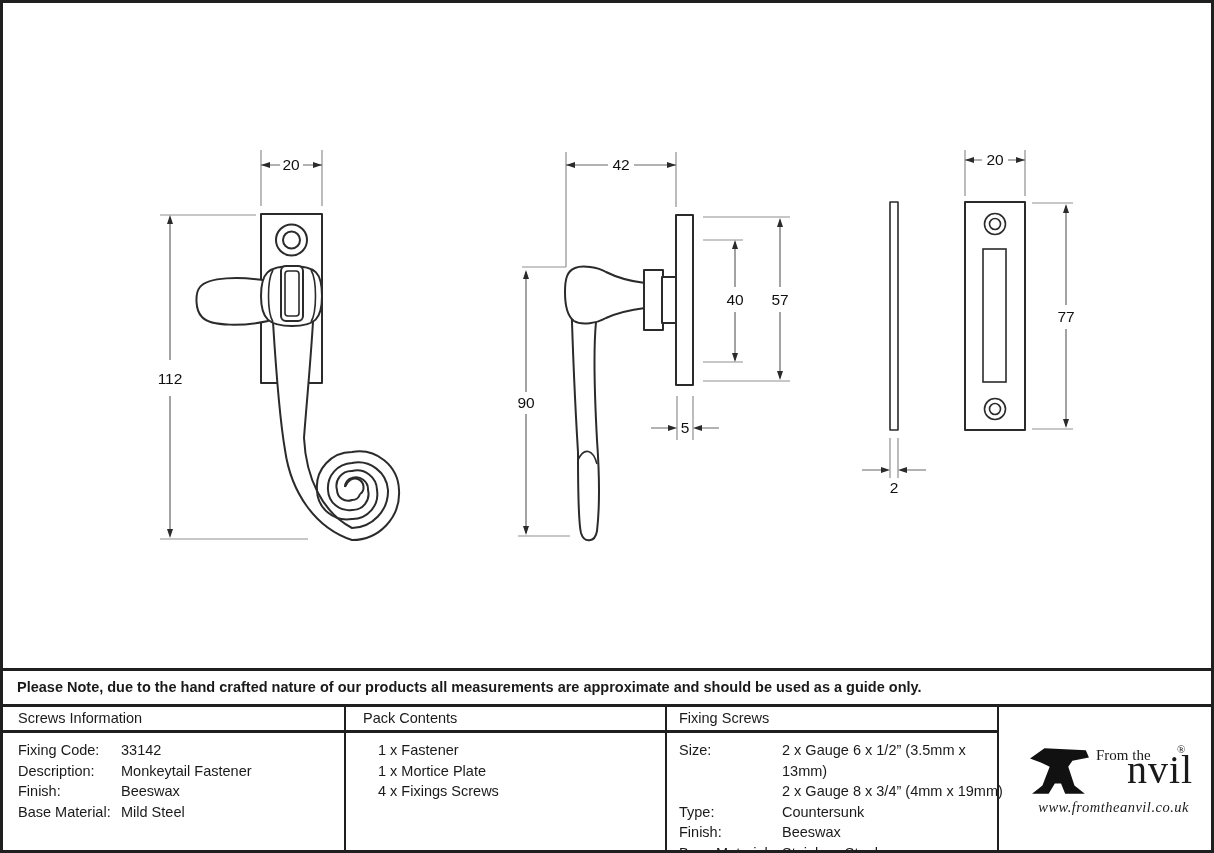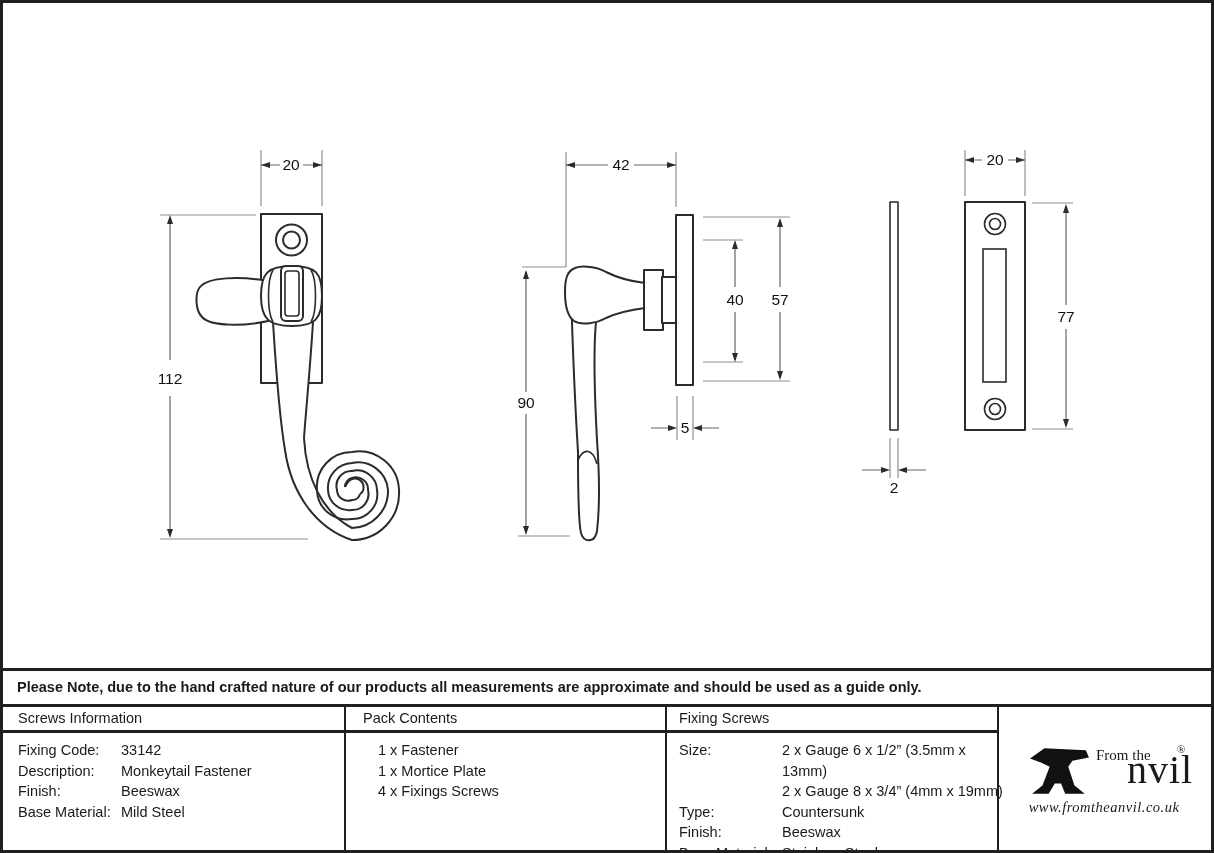--- a/index.html
+++ b/index.html
@@ -20,21 +20,21 @@
   .nf{fill:none;stroke:#2b2b2b;stroke-width:2;}
   .nf15{fill:none;stroke:#2b2b2b;stroke-width:1.6;}
   .ext{stroke:#8f8f8f;stroke-width:1.2;fill:none;}
   .dl{stroke:#666;stroke-width:1.2;fill:none;}
   .ah{fill:#2b2b2b;stroke:none;}
   .wfill{fill:#fff;stroke:none;}
   .logo-cell{left:999px;top:707px;width:212px;height:143px;}
   .logo-prefix{position:absolute;left:97px;top:40px;font-family:"Liberation Serif",serif;font-size:15px;}
   .logo-rest{position:absolute;left:92px;top:43px;font-family:"Liberation Serif",serif;font-size:40px;line-height:1;letter-spacing:1px;margin-left:36px;}
   .logo-reg{position:absolute;left:178px;top:36px;font-family:"Liberation Serif",serif;font-size:11px;}
-  .logo-url{position:absolute;left:20px;top:92px;width:170px;text-align:center;font-family:"Liberation Serif",serif;font-style:italic;font-size:14.5px;letter-spacing:0.5px;}
+  .logo-url{position:absolute;left:20px;top:92px;width:170px;text-align:right;font-family:"Liberation Serif",serif;font-style:italic;font-size:14.5px;letter-spacing:0.5px;}
 </style>
 </head>
 <body>
 
 <svg class="abs" style="left:0;top:0;" width="1214" height="668" viewBox="0 0 1214 668">
 
   <g>
 
     <path class="ext" d="M261,150 V206 M322,150 V206 M160,215 H256 M160,539 H308"></path>
 

